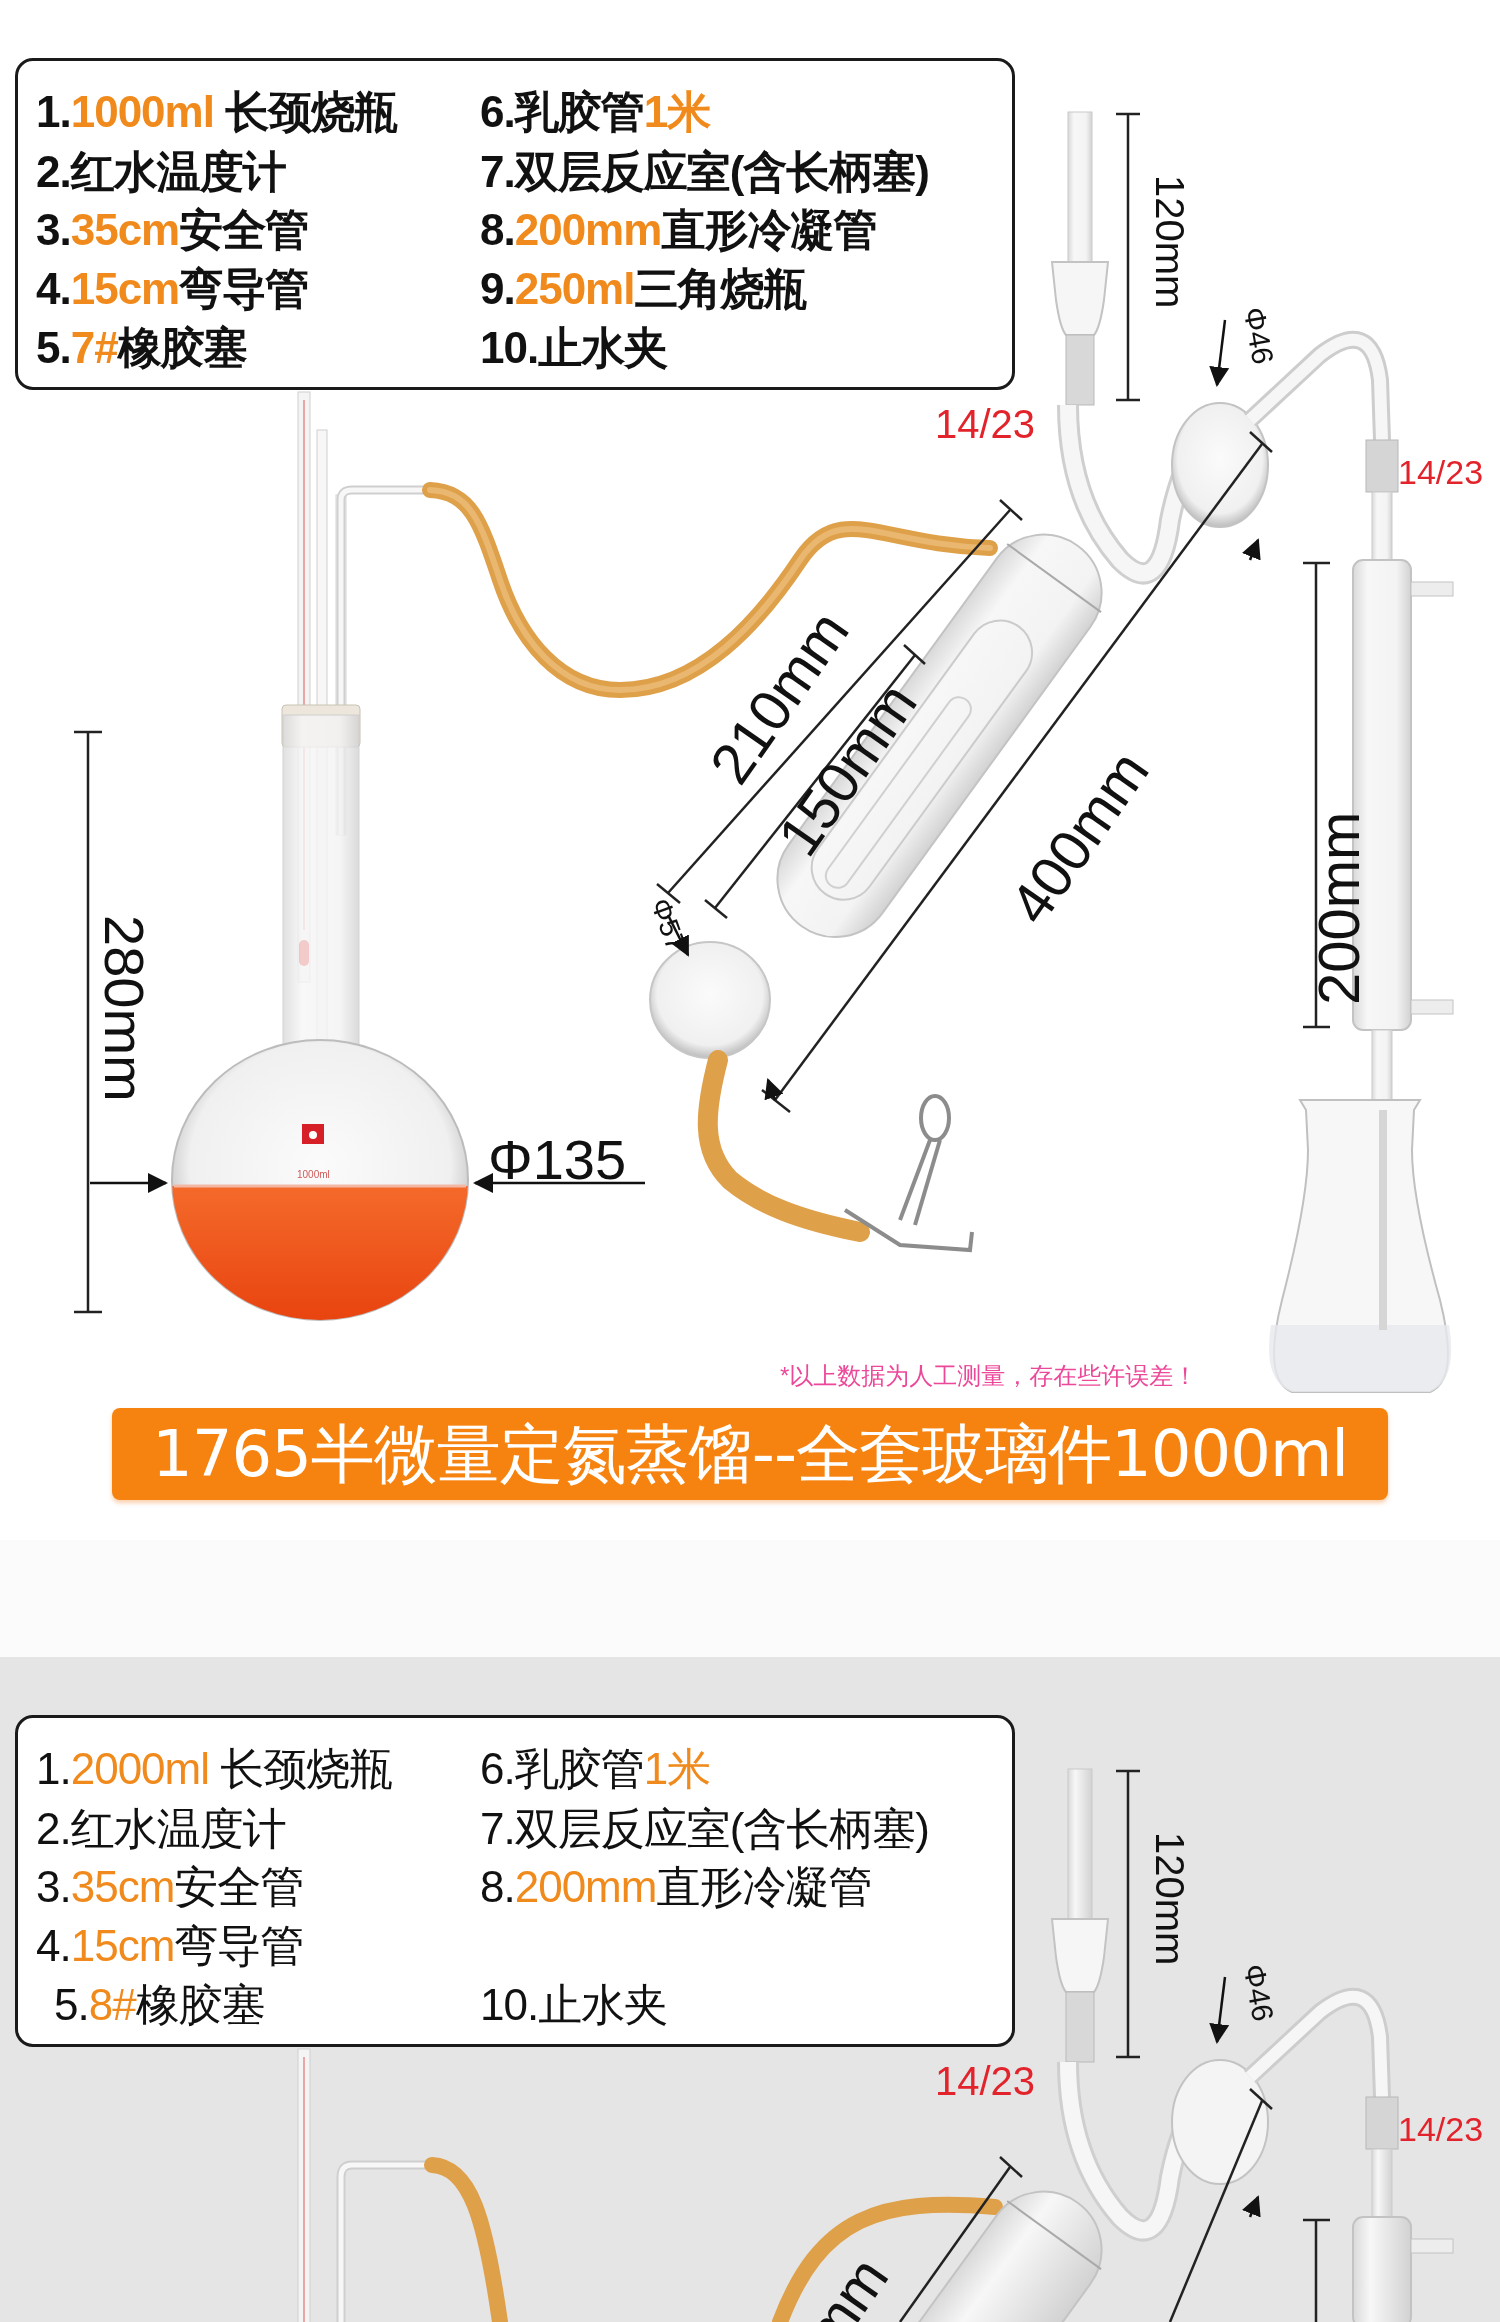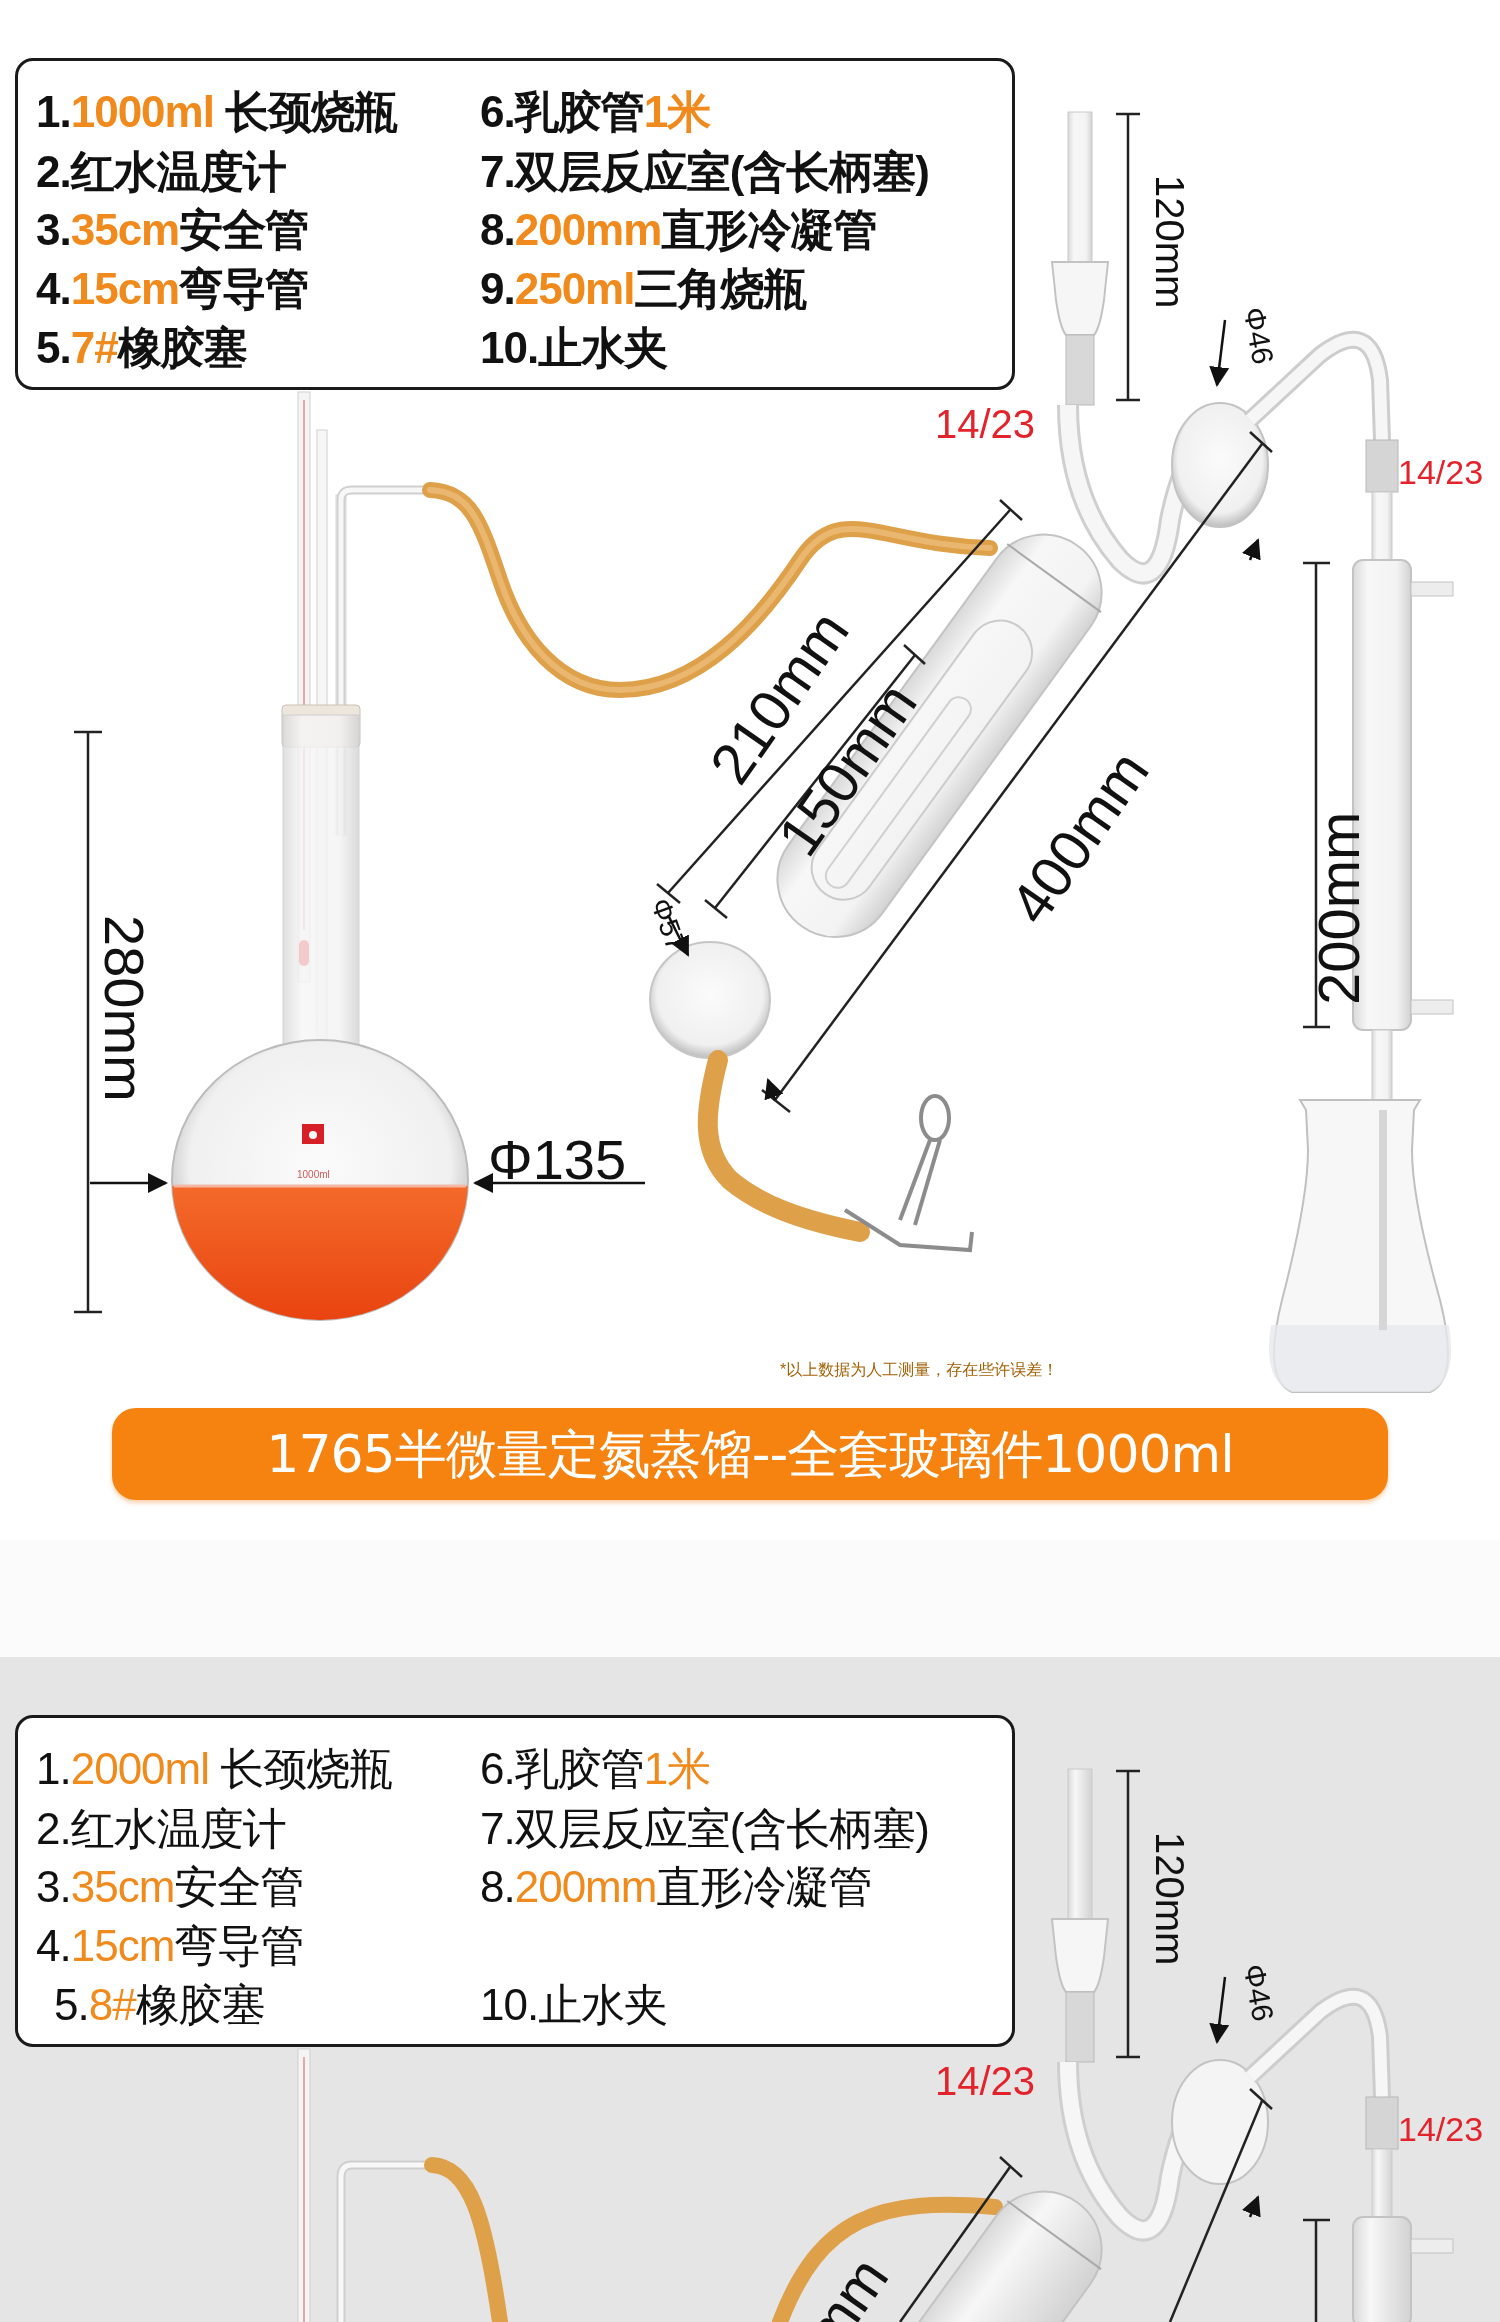--- a/index.html
+++ b/index.html
@@ -14,25 +14,25 @@
     position: absolute; left: 15px; width: 1000px; height: 332px;
     border: 3px solid #1a1a1a; border-radius: 18px; background: #fff;
   }
   .parts-row { position: absolute; font-size: 44px; line-height: 50px; white-space: nowrap; letter-spacing: -1px; }
   .hl { color: #f08a1c; }
 
   .svg-layer { position: absolute; left: 0; top: 0; }
   .dim-label { position: absolute; font-size: 56px; color: #111; white-space: nowrap; line-height: 1; }
   .dim-label.small { font-size: 40px; }
   .joint-label { position: absolute; font-size: 40px; color: #e3232b; white-space: nowrap; line-height: 1; }
-  .disclaimer { position: absolute; font-size: 16px; color: #a16207; white-space: nowrap; }
+  .disclaimer { position: absolute; font-size: 24px; color: #ec4899; white-space: nowrap; }
   .banner {
     position: absolute; left: 112px; top: 1408px; width: 1276px; height: 92px;
-    background: #f6830f; border-radius: 24px; color: #fff;
-    font-size: 52px; line-height: 92px; text-align: center; letter-spacing: -1px;
+    background: #f6830f; border-radius: 8px; color: #fff;
+    font-size: 64px; line-height: 92px; text-align: center; letter-spacing: -1px;
     font-family: "DejaVu Sans", sans-serif;
     box-shadow: 0 3px 4px rgba(240,120,20,0.35);
   }
 </style>
 </head>
 <body>
 
 <div class="section sec1">
 
   <div class="parts-box" style="top:58px;font-weight:bold;">

